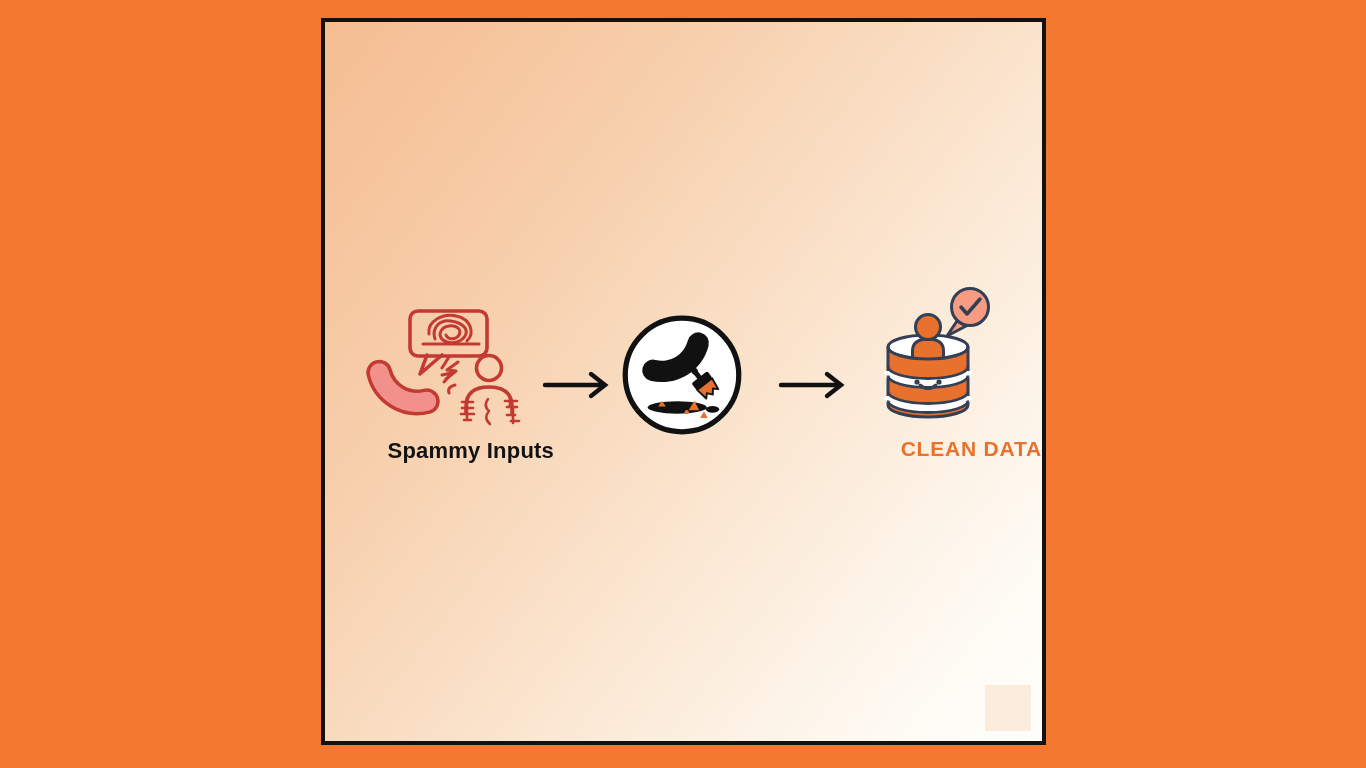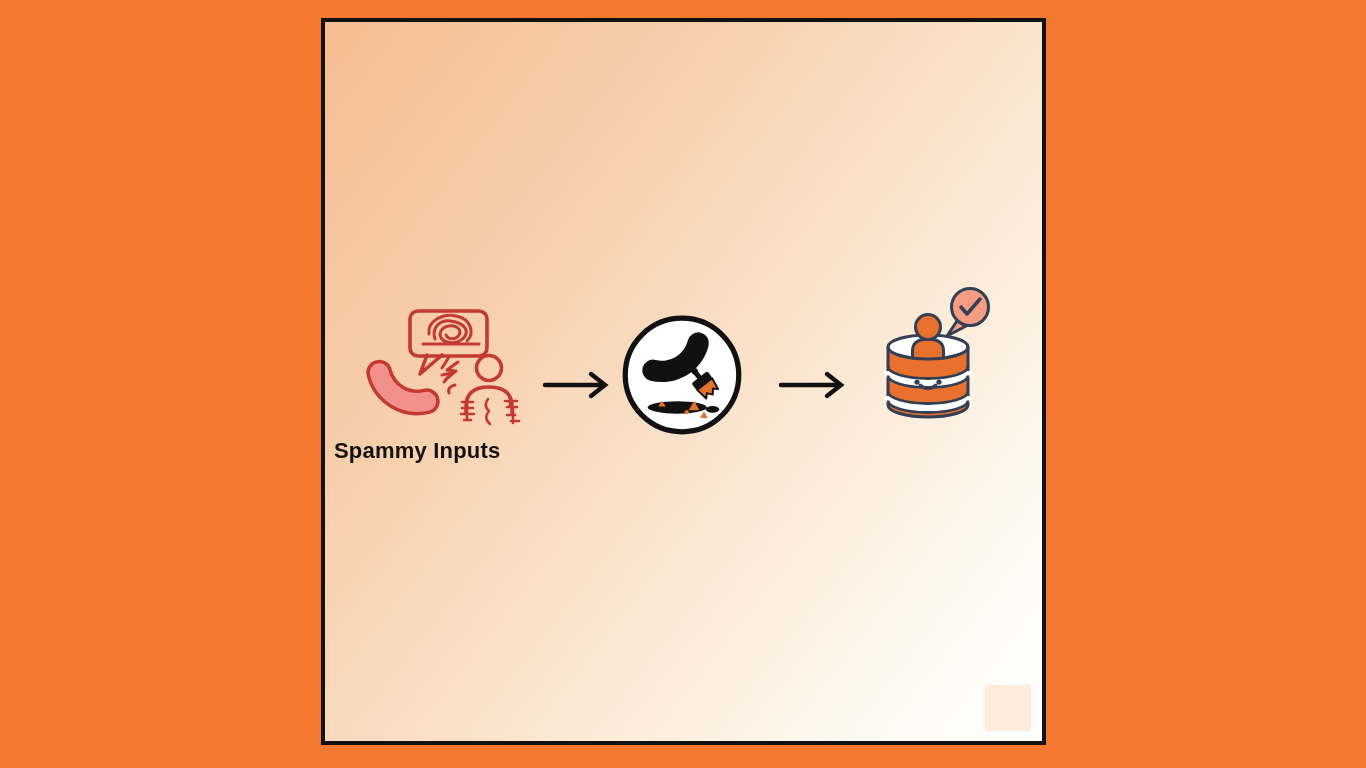--- a/index.html
+++ b/index.html
@@ -8,21 +8,21 @@
     background:#F4782F;
     font-family:"Liberation Sans", sans-serif;
   }
   .panel{
     position:absolute;left:321px;top:18px;width:717px;height:719px;
     border:4px solid #121212;
     background:linear-gradient(128deg,#F5BD92 0%,#F7CFAC 30%,#FBE8D4 62%,#FEFBF4 88%,#FFFEFB 100%);
   }
   .abs{position:absolute;}
   .step-label{
-    position:absolute;width:220px;text-align:left;
+    position:absolute;width:220px;text-align:right;
     font-weight:700;font-size:22px;color:#121212;letter-spacing:0.2px;
   }
   .step-label.caps{font-size:21px;color:#E7722C;letter-spacing:0.8px;}
   .watermark{
     position:absolute;left:660px;top:663px;width:46px;height:46px;
     background:rgba(245,200,160,0.30);
   }
   svg{display:block;}
 </style>
 </head>
@@ -135,16 +135,17 @@
           <path d="M37,104 Q45,111 53,104" fill="none" stroke="#333F54" stroke-width="3" stroke-linecap="round"></path>
         </g>
       </g>
 
       <g>
         <path d="M74,40 L64,55 L85,44 Z" fill="#F59C82" stroke="#333F54" stroke-width="3" stroke-linejoin="round"></path>
         <circle cx="87" cy="26" r="18.5" fill="#F59C82" stroke="#333F54" stroke-width="3"></circle>
         <path d="M78,26 L84,33 L97,18" fill="none" stroke="#333F54" stroke-width="3.5" stroke-linecap="round" stroke-linejoin="round"></path>
       </g>
     </svg>
+    <div class="step-label caps" style="left:497px;top:415px">CLEAN DATA</div>
 
     <div class="watermark"></div>
   </div>
 </div>
 
 </body></html>

